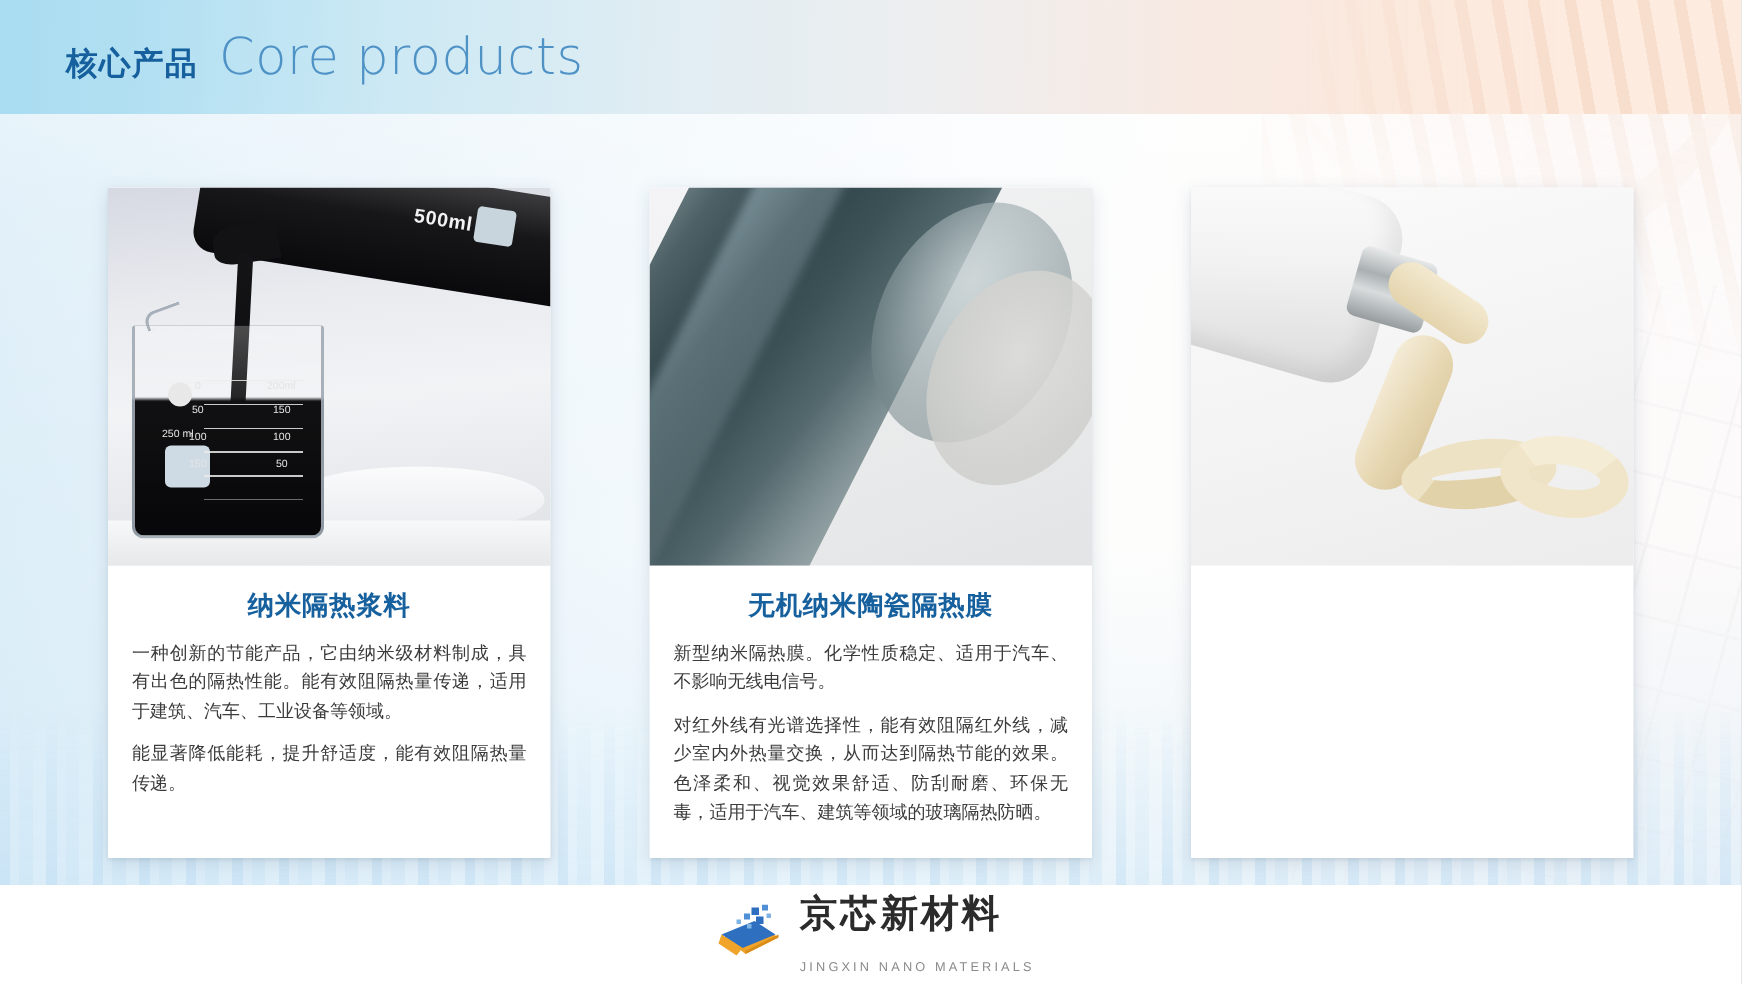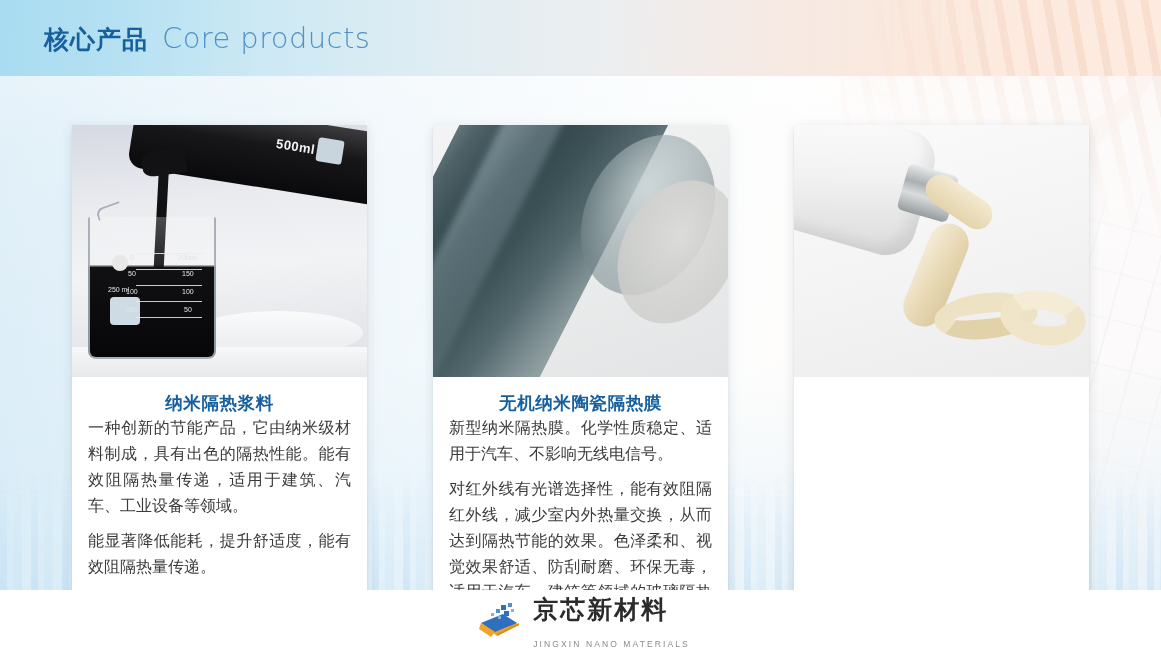--- a/index.html
+++ b/index.html
@@ -145,29 +145,29 @@
   }
   .header-inner {
     position: relative;
     display: flex;
     align-items: baseline;
     gap: 14px;
     padding-left: 44px;
     z-index: 2;
   }
   .title-cn {
-    font-size: 25px;
+    font-size: 21px;
     font-weight: bold;
     color: #17609e;
     letter-spacing: 1px;
     line-height: 1;
     font-family: "Liberation Sans", "DejaVu Sans", sans-serif;
   }
   .title-en {
-    font-size: 29px;
+    font-size: 34px;
     font-weight: 300;
     color: #4f92c6;
     letter-spacing: 0.4px;
     line-height: 1;
     font-family: "DejaVu Sans", "Liberation Sans", sans-serif;
   }
 
   
   .cards {
     position: absolute;
@@ -195,24 +195,25 @@
   }
   .card-body {
     padding: 14px 16px 20px 16px;
   }
   .card-title {
     text-align: center;
     font-size: 17.5px;
     font-weight: bold;
     color: #17609e;
     letter-spacing: 0.6px;
+    margin-bottom: 11px;
     font-family: "Liberation Sans", "DejaVu Sans", sans-serif;
   }
   .card-para {
-    font-size: 16px;
+    font-size: 12px;
     line-height: 1.62;
     color: #3b3b3b;
     margin-bottom: 9px;
     text-align: justify;
     font-family: "Liberation Sans", "DejaVu Sans", sans-serif;
   }
   .card-para:last-child { margin-bottom: 0; }
 
   
   .ph1 {

